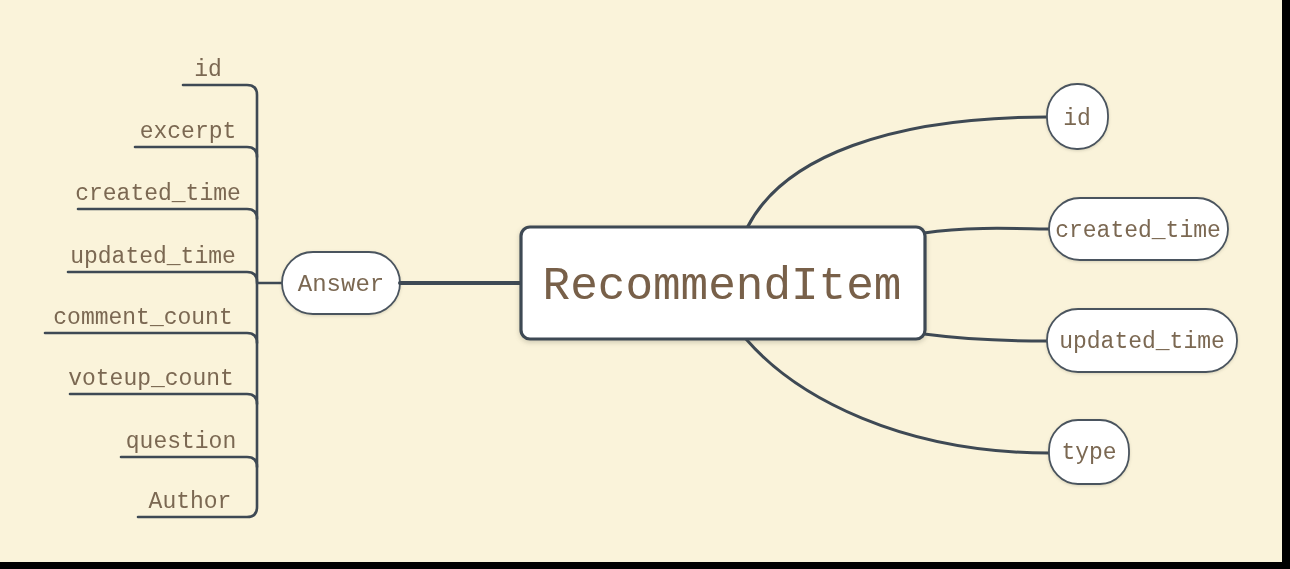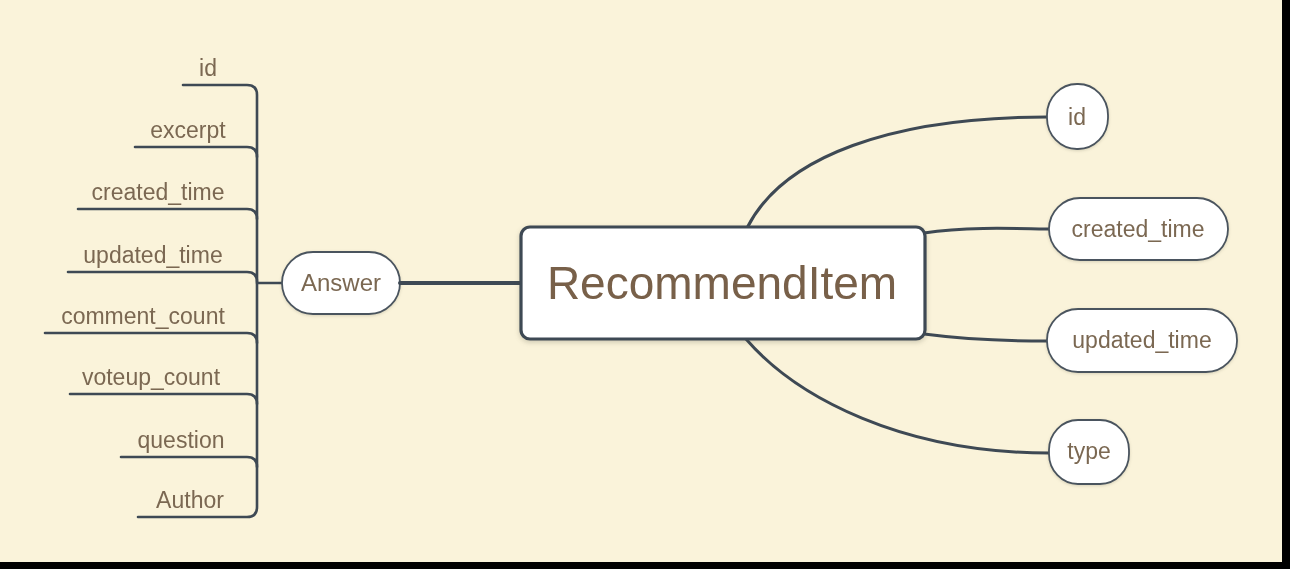--- a/index.html
+++ b/index.html
@@ -1,21 +1,21 @@
 <!DOCTYPE html>
 <html style="--background: #faf3da; --line: #3e4954; --node_border: #4a545e; --node_fill: #ffffff; --label_text: #7b6852; --title_text: #786049; --edge_bar: #000000;"><head>
 <meta charset="utf-8">
 <style>
   html, body { margin: 0; padding: 0; }
   body {
     width: 1290px; height: 569px; overflow: hidden;
     font-family: "Liberation Sans", sans-serif;
     background: var(--background, #faf3da);
   }
-  .stage { position: relative; width: 1290px; height: 550px; }
+  .stage { position: relative; width: 1290px; height: 550px; font-family: Liberation Mono, monospace; }
   svg { display: block; }
 
   .bg        { fill: var(--background, #faf3da); }
   .edge      { fill: var(--edge_bar, #000); }
 
   .connector { stroke: var(--line, #3e4954); stroke-width: 2.6; fill: none;
                stroke-linecap: round; stroke-linejoin: round; }
   .connector.thick { stroke-width: 4; }
   .connector.right { stroke-width: 3; }
 

